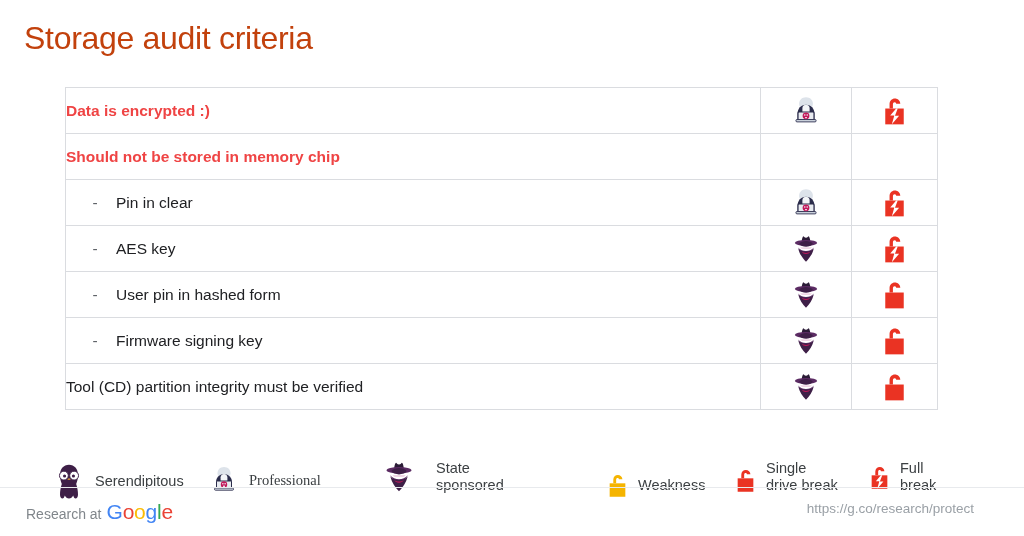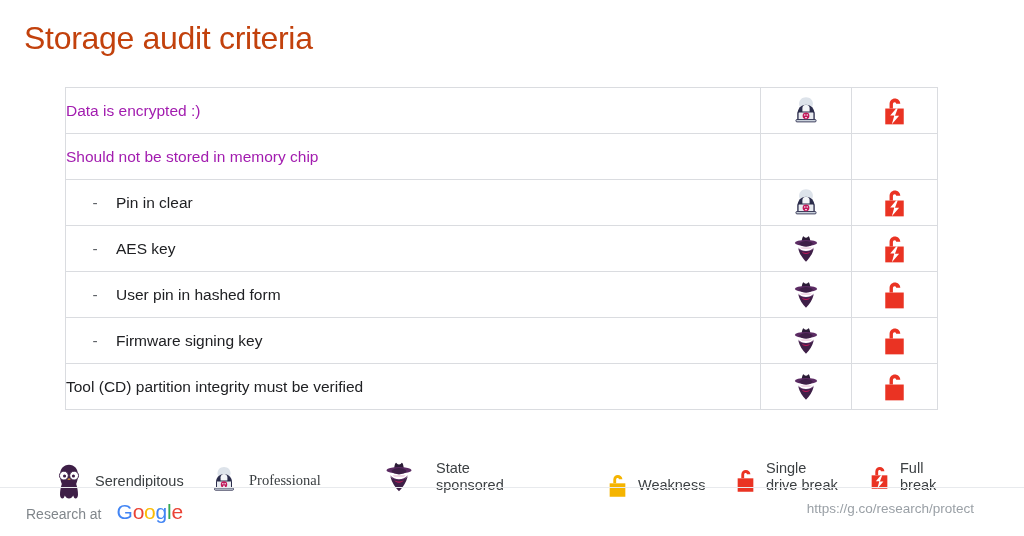--- a/index.html
+++ b/index.html
@@ -47,23 +47,23 @@
   .col-label  { width: 695px; }
   .col-actor  { width: 91px;  }
   .col-lock   { width: 86px;  }
 
   .cell-label {
     padding-left: 8px;
     font-size: 15.5px;
     line-height: 20px;
   }
   .cell-label.heading {
-    font-weight: normal;
+    font-weight: bold;
     font-size: 15.5px;
-    color: #a21caf;
+    color: #ef4444;
   }
   .cell-label.sub {
     font-weight: normal;
     color: #202124;
     padding-left: 8px;
   }
   .sub-row {
     display: flex;
     align-items: center;
   }
@@ -122,21 +122,21 @@
     background: #e8eaed;
   }
   .footer-brand {
     position: absolute;
     left: 26px;
     top: 500px;
     font-size: 14px;
     color: #80868b;
     display: flex;
     align-items: baseline;
-    gap: 15px;
+    gap: 5px;
   }
   .g-logo {
     font-size: 21px;
     font-weight: 500;
     letter-spacing: -0.2px;
   }
   .g-b { color: #4285F4; }
   .g-r { color: #EA4335; }
   .g-y { color: #FBBC05; }
   .g-g { color: #34A853; }

